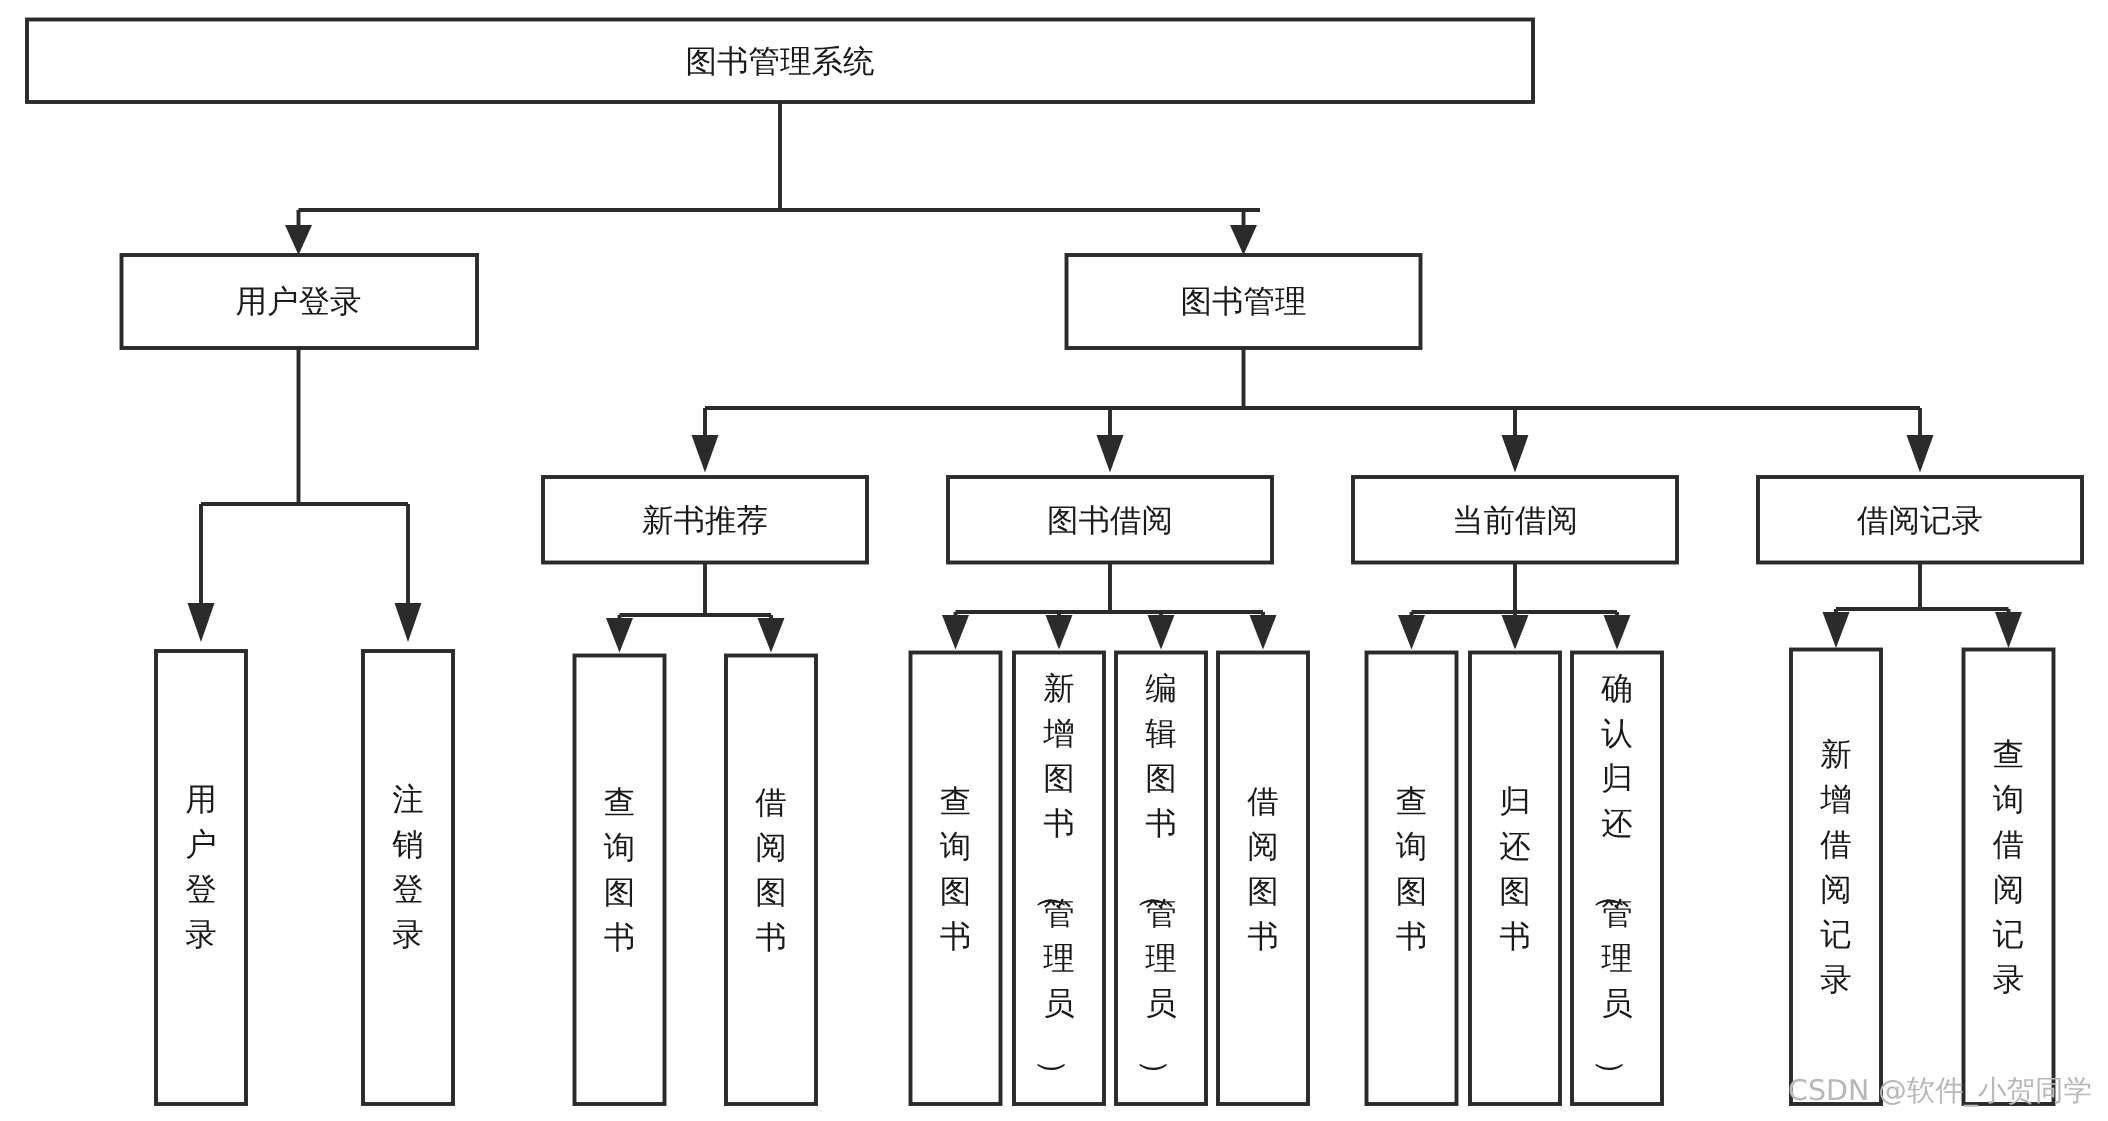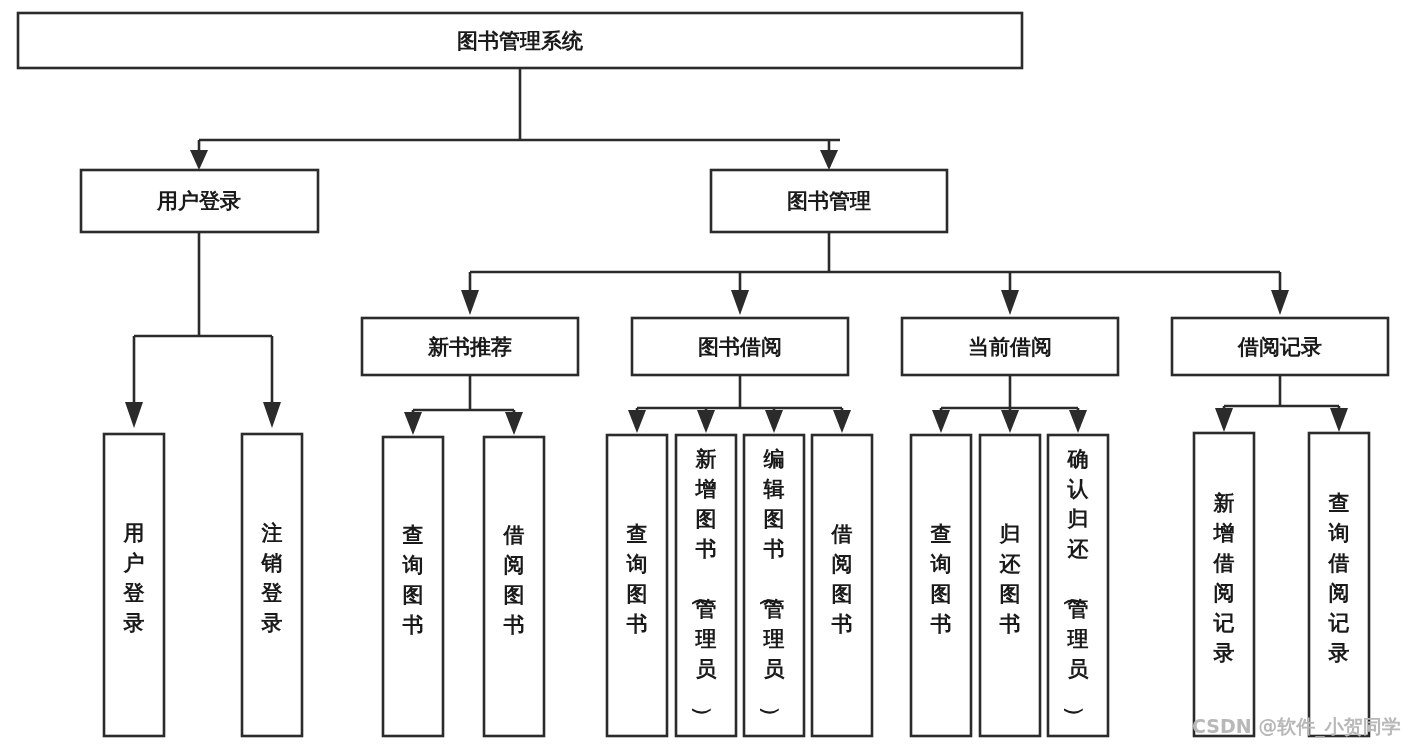--- a/index.html
+++ b/index.html
@@ -12,21 +12,20 @@
     height: 747px;
     font-family: "DejaVu Sans", "Liberation Sans", sans-serif;
     overflow: hidden;
     position: relative;
   }
   #diagram-root {
     position: absolute;
     left: 0; top: 0;
     width: 1405px;
     height: 644px;
-    font-weight: bold;
   }
   svg.diagram {
     display: block;
     width: 1405px;
     height: 747px;
     background: #ffffff;
   }
   .node-box {
     fill: #ffffff;
     stroke: #2b2b2b;

